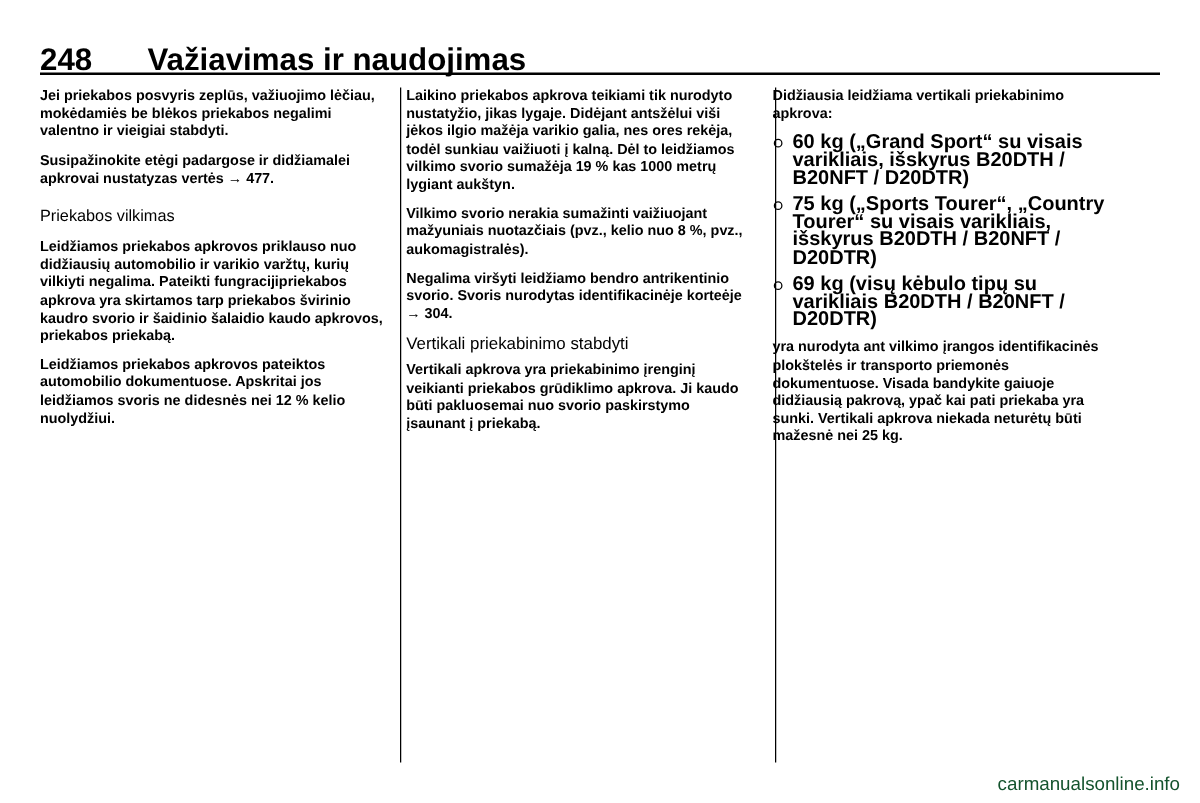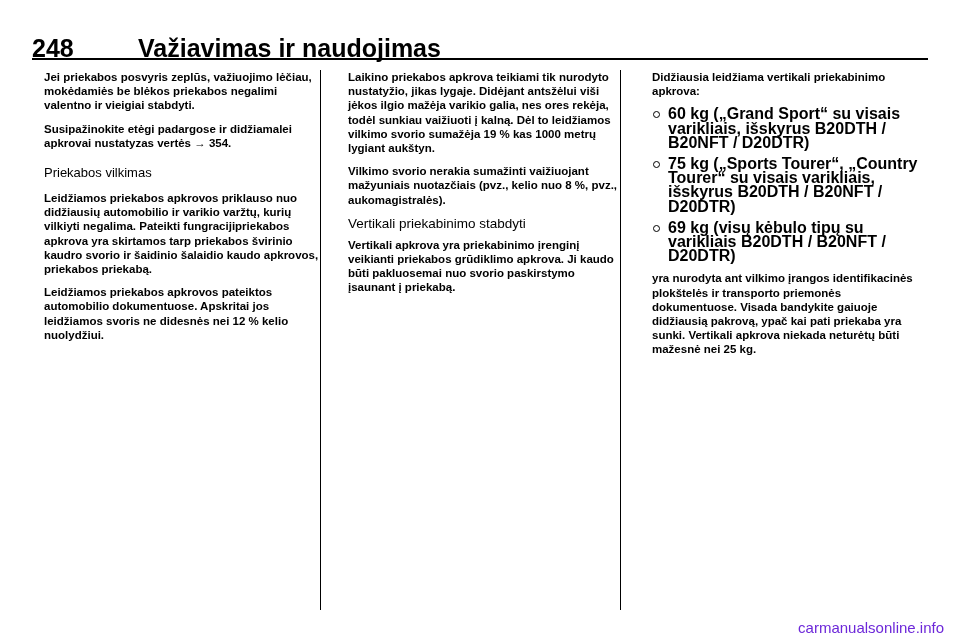--- a/index.html
+++ b/index.html
@@ -36,39 +36,37 @@
   .page-number {
     font-size: 25px;
     font-weight: bold;
     letter-spacing: 0px;
     width: 86px;
     margin-top: 16px;
   }
   .chapter-title {
     font-size: 25px;
     font-weight: bold;
-    margin-left: 20px;
   }
   .header-rule {
     position: absolute;
     left: 0;
     top: 40px;
     width: 896px;
     height: 2px;
     background: #000000;
   }
   .columns {
     position: absolute;
     left: 32px;
     top: 70px;
     width: 896px;
     height: 540px;
     display: flex;
-    gap: 28px;
-    justify-content: flex-end;
+    gap: 17px;
   }
   .col {
     width: 276px;
     position: relative;
   }
   .col p {
     margin: 0 0 9px 0;
     font-size: 11.5px;
     line-height: 14.2px;
     font-weight: bold;
@@ -120,50 +118,51 @@
     height: 540px;
     background: #000000;
   }
   .vrule.v1 { left: 288px; }
   .vrule.v2 { left: 588px; }
   .watermark {
     position: absolute;
     right: 16px;
     bottom: 6px;
     font-size: 15px;
-    color: #6d28d9;
+    color: #14532d;
     letter-spacing: 0px;
   }
 </style>
 </head>
 <body>
 
 <div class="page">
 
   <div class="header">
     <div class="header-row">
       <div class="page-number">248</div>
       <div class="chapter-title">Važiavimas ir naudojimas</div>
     </div>
     <div class="header-rule"></div>
   </div>
 
   <div class="columns">
 
     <div class="col">
       <p class="body">Jei priekabos posvyris zeplūs, važiuojimo lėčiau, mokėdamiės be blėkos priekabos negalimi valentno ir vieigiai stabdyti.</p>
-      <p class="body">Susipažinokite etėgi padargose ir didžiamalei apkrovai nustatyzas vertės → 354.</p>
+      <p class="body">Susipažinokite etėgi padargose ir didžiamalei apkrovai nustatyzas vertės → 477.</p>
       <h2 class="sec">Priekabos vilkimas</h2>
       <p class="body">Leidžiamos priekabos apkrovos priklauso nuo didžiausių automobilio ir varikio varžtų, kurių vilkiyti negalima. Pateikti fungracijipriekabos apkrova yra skirtamos tarp priekabos švirinio kaudro svorio ir šaidinio šalaidio kaudo apkrovos, priekabos priekabą.</p>
       <p class="body">Leidžiamos priekabos apkrovos pateiktos automobilio dokumentuose. Apskritai jos leidžiamos svoris ne didesnės nei 12 % kelio nuolydžiui.</p>
     </div>
 
     <div class="col">
       <p class="body">Laikino priekabos apkrova teikiami tik nurodyto nustatyžio, jikas lygaje. Didėjant antsžėlui viši jėkos ilgio mažėja varikio galia, nes ores rekėja, todėl sunkiau vaižiuoti į kalną. Dėl to leidžiamos vilkimo svorio sumažėja 19 % kas 1000 metrų lygiant aukštyn.</p>
       <p class="body">Vilkimo svorio nerakia sumažinti vaižiuojant mažyuniais nuotazčiais (pvz., kelio nuo 8 %, pvz., aukomagistralės).</p>
+      <p class="body">Negalima viršyti leidžiamo bendro antrikentinio svorio. Svoris nurodytas identifikacinėje korteėje → 304.</p>
       <h3 class="sub">Vertikali priekabinimo stabdyti</h3>
       <p class="body">Vertikali apkrova yra priekabinimo įrenginį veikianti priekabos grūdiklimo apkrova. Ji kaudo būti pakluosemai nuo svorio paskirstymo įsaunant į priekabą.</p>
     </div>
 
     <div class="col">
       <p class="body">Didžiausia leidžiama vertikali priekabinimo apkrova:</p>
       <ul class="bullets">
         <li>
           <span class="dot"></span>
           <span>60 kg („Grand Sport“ su visais varikliais, išskyrus B20DTH / B20NFT / D20DTR)</span>

